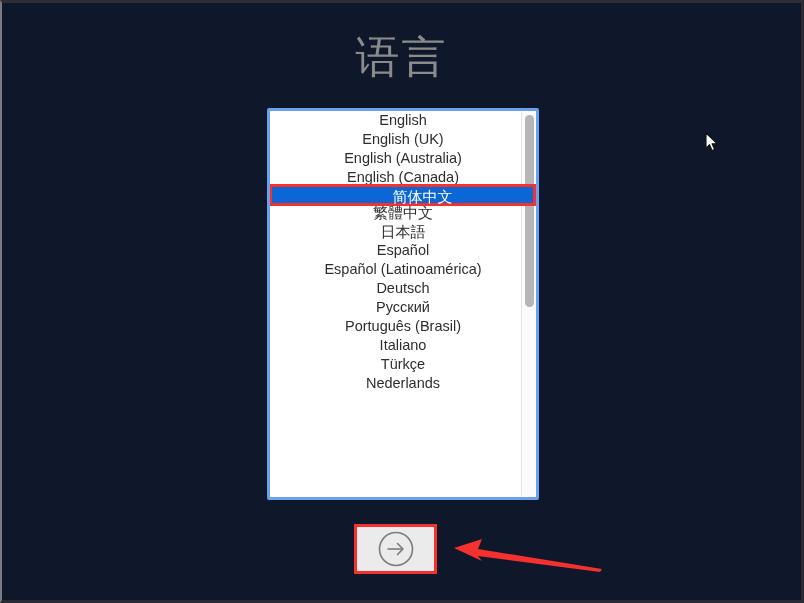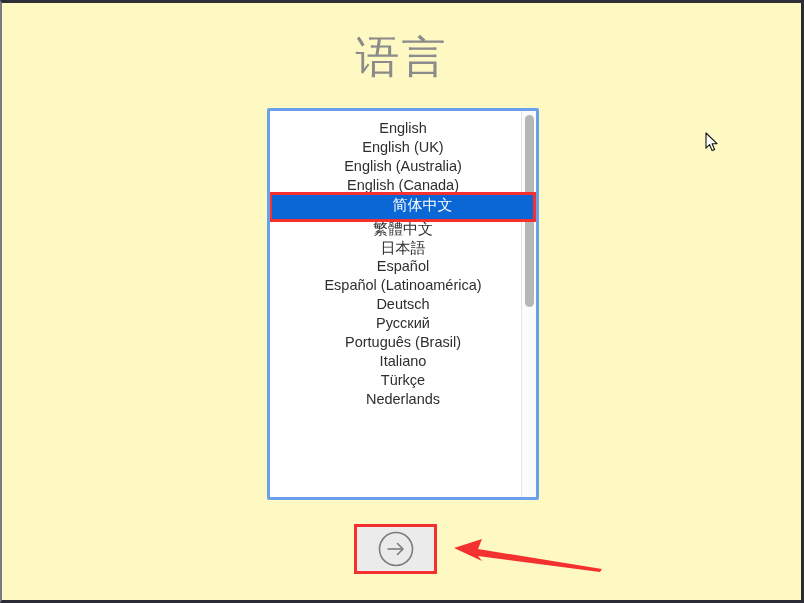--- a/index.html
+++ b/index.html
@@ -30,21 +30,21 @@
     border-right: 3px solid #2b2b33;
     overflow: hidden;
   }
 
   #page-surface {
     position: absolute;
     left: 0;
     top: 0;
     right: 0;
     bottom: 0;
-    background: #fef9c3;
+    background: #0f172a;
   }
 
   
   #page-title {
     position: absolute;
     left: 0;
     right: 0;
     top: 27px;
     text-align: center;
     font-size: 44px;
@@ -73,21 +73,21 @@
     left: 0;
     top: 0;
     right: 0;
     bottom: 0;
     background: #ffffff;
     overflow: hidden;
   }
   #language-list {
     position: absolute;
     left: 0;
-    top: 8px;
+    top: 0;
     right: 0;
     margin: 0;
     padding: 0;
     list-style: none;
   }
   .lang-item {
     height: 19px;
     line-height: 19px;
     text-align: center;
     font-size: 14.5px;
@@ -97,21 +97,21 @@
     user-select: none;
     position: relative;
   }
   .lang-item.cjk {
     font-size: 15px;
   }
   .lang-item.selected {
     background: #0b67d6;
     color: #ffffff;
     margin: 0 3px 0 2px;
-    height: 24px;
+    height: 16px;
     line-height: 20px;
     box-shadow: 0 0 0 3px #f5312f;
     z-index: 2;
     padding-left: 40px;
   }
 
   
   #list-scrollbar {
     position: absolute;
     top: 0;

